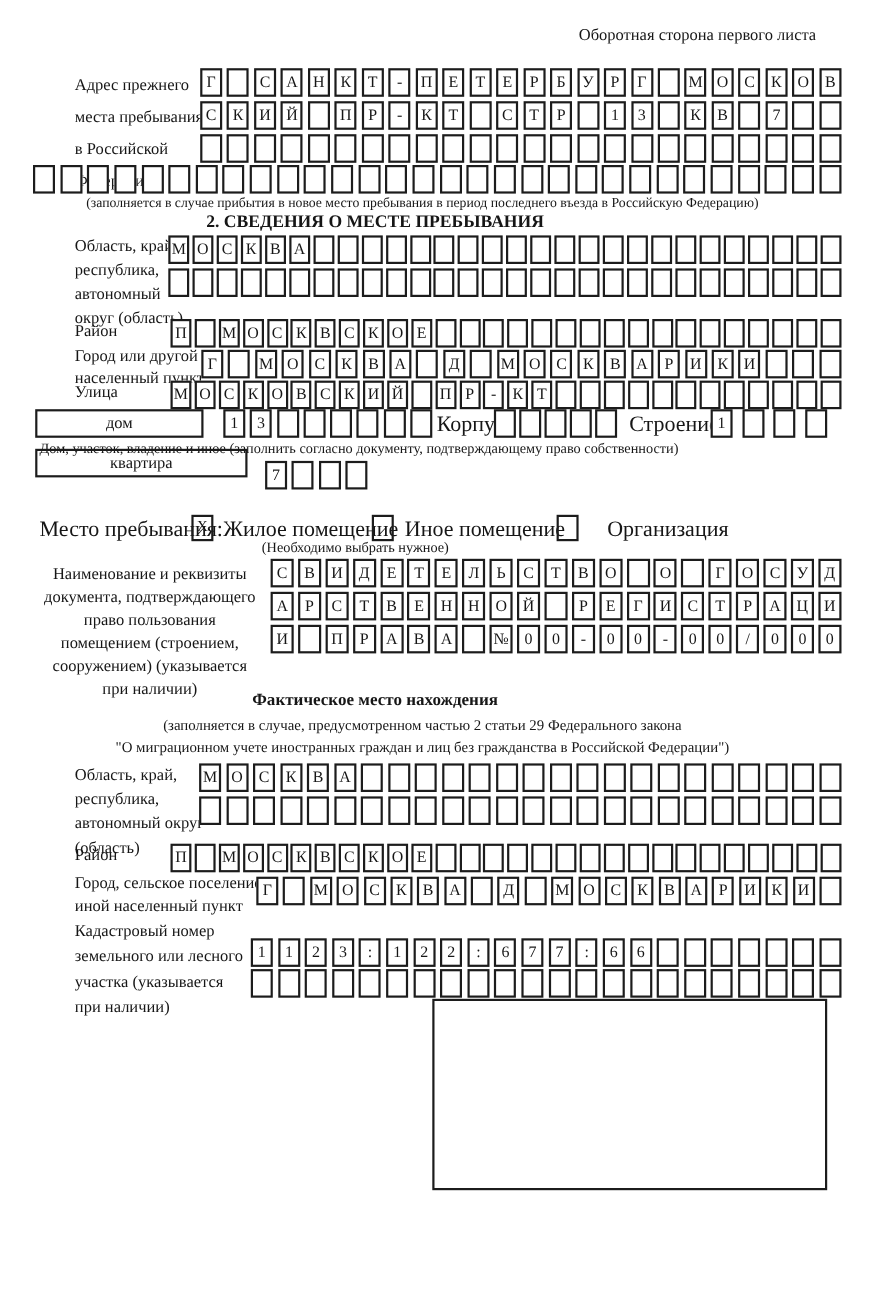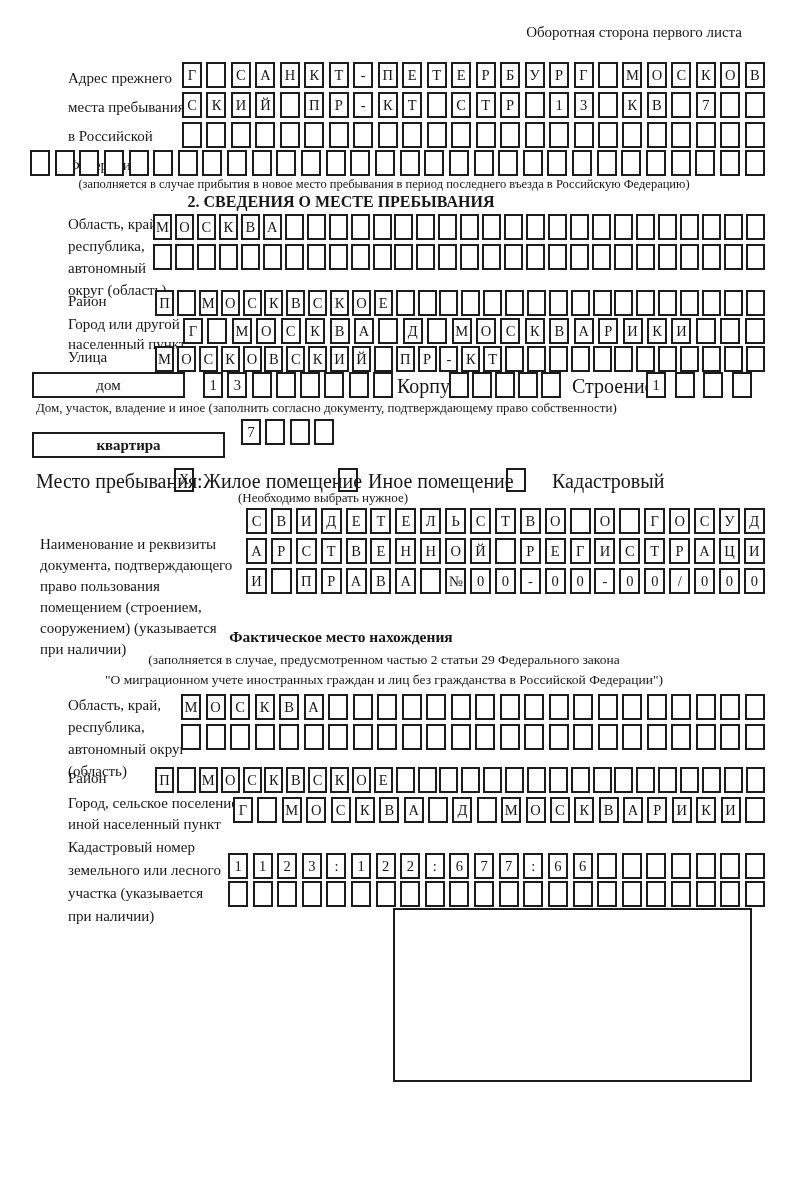--- a/index.html
+++ b/index.html
@@ -328,38 +328,38 @@
     </div>
   <div class="ilab" style="left:572px;top:375px;">Строение</div>
   <div class="cellrow cw20" style="left:646px;top:372px;width:106px;">
       <div class="cell">1</div>
       <div class="cell"></div>
       <div class="cell"></div>
       <div class="cell"></div>
     </div>
   <div class="cap" style="left:36px;top:400px;font-size:13px;">Дом, участок, владение и иное (заполнить согласно документу, подтверждающему право собственности)</div>
 
-  <div class="boxlab" style="left:32px;top:432px;width:193px;font-weight:bold;">квартира</div>
+  <div class="boxlab" style="left:32px;top:408px;width:193px;">квартира</div>
   <div class="cellrow cw20" style="left:241px;top:419px;width:93px;">
       <div class="cell">7</div>
       <div class="cell"></div>
       <div class="cell"></div>
       <div class="cell"></div>
     </div>
 
   <div class="ilab" style="left:36px;top:470px;">Место пребывания:</div>
   <div class="checkbox" style="left:174px;top:468px;">X</div>
   <div class="ilab" style="left:203px;top:470px;">Жилое помещение</div>
   <div class="checkbox" style="left:338px;top:468px;"></div>
   <div class="ilab" style="left:368px;top:470px;">Иное помещение</div>
   <div class="checkbox" style="left:506px;top:468px;"></div>
-  <div class="ilab" style="left:552px;top:470px;">Кадастровый</div>
+  <div class="ilab" style="left:552px;top:470px;">Организация</div>
   <div class="cap" style="left:238px;top:490px;font-size:13px;">(Необходимо выбрать нужное)</div>
 
-  <div class="lab" style="left:40px;top:534px;line-height:21px;">Наименование и реквизиты
+  <div class="lab" style="left:40px;top:512px;line-height:21px;text-align:center;">Наименование и реквизиты
 документа, подтверждающего
 право пользования
 помещением (строением,
 сооружением) (указывается
 при наличии)</div>
   <div class="cellrow cw21" style="left:246px;top:508px;width:519px;">
       <div class="cell">С</div>
       <div class="cell">В</div>
       <div class="cell">И</div>
       <div class="cell">Д</div>

